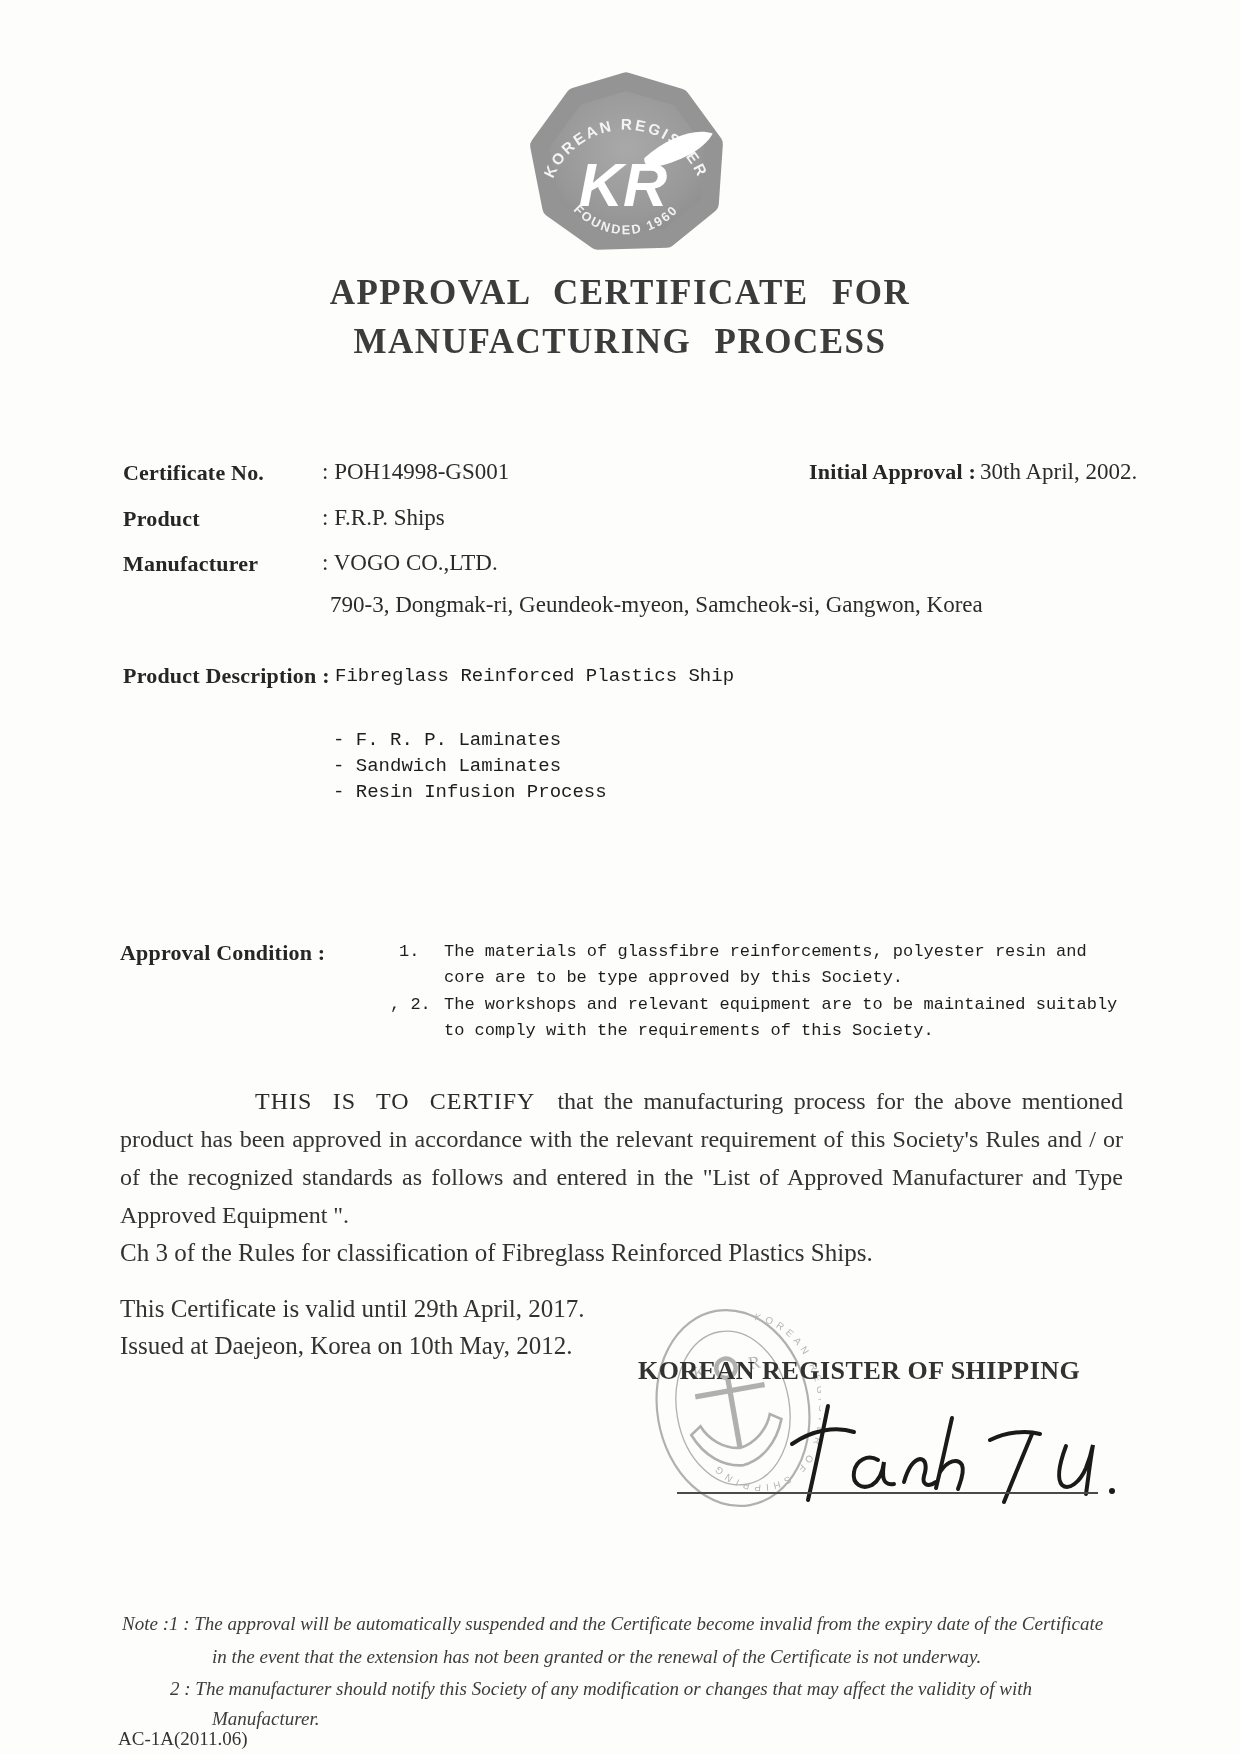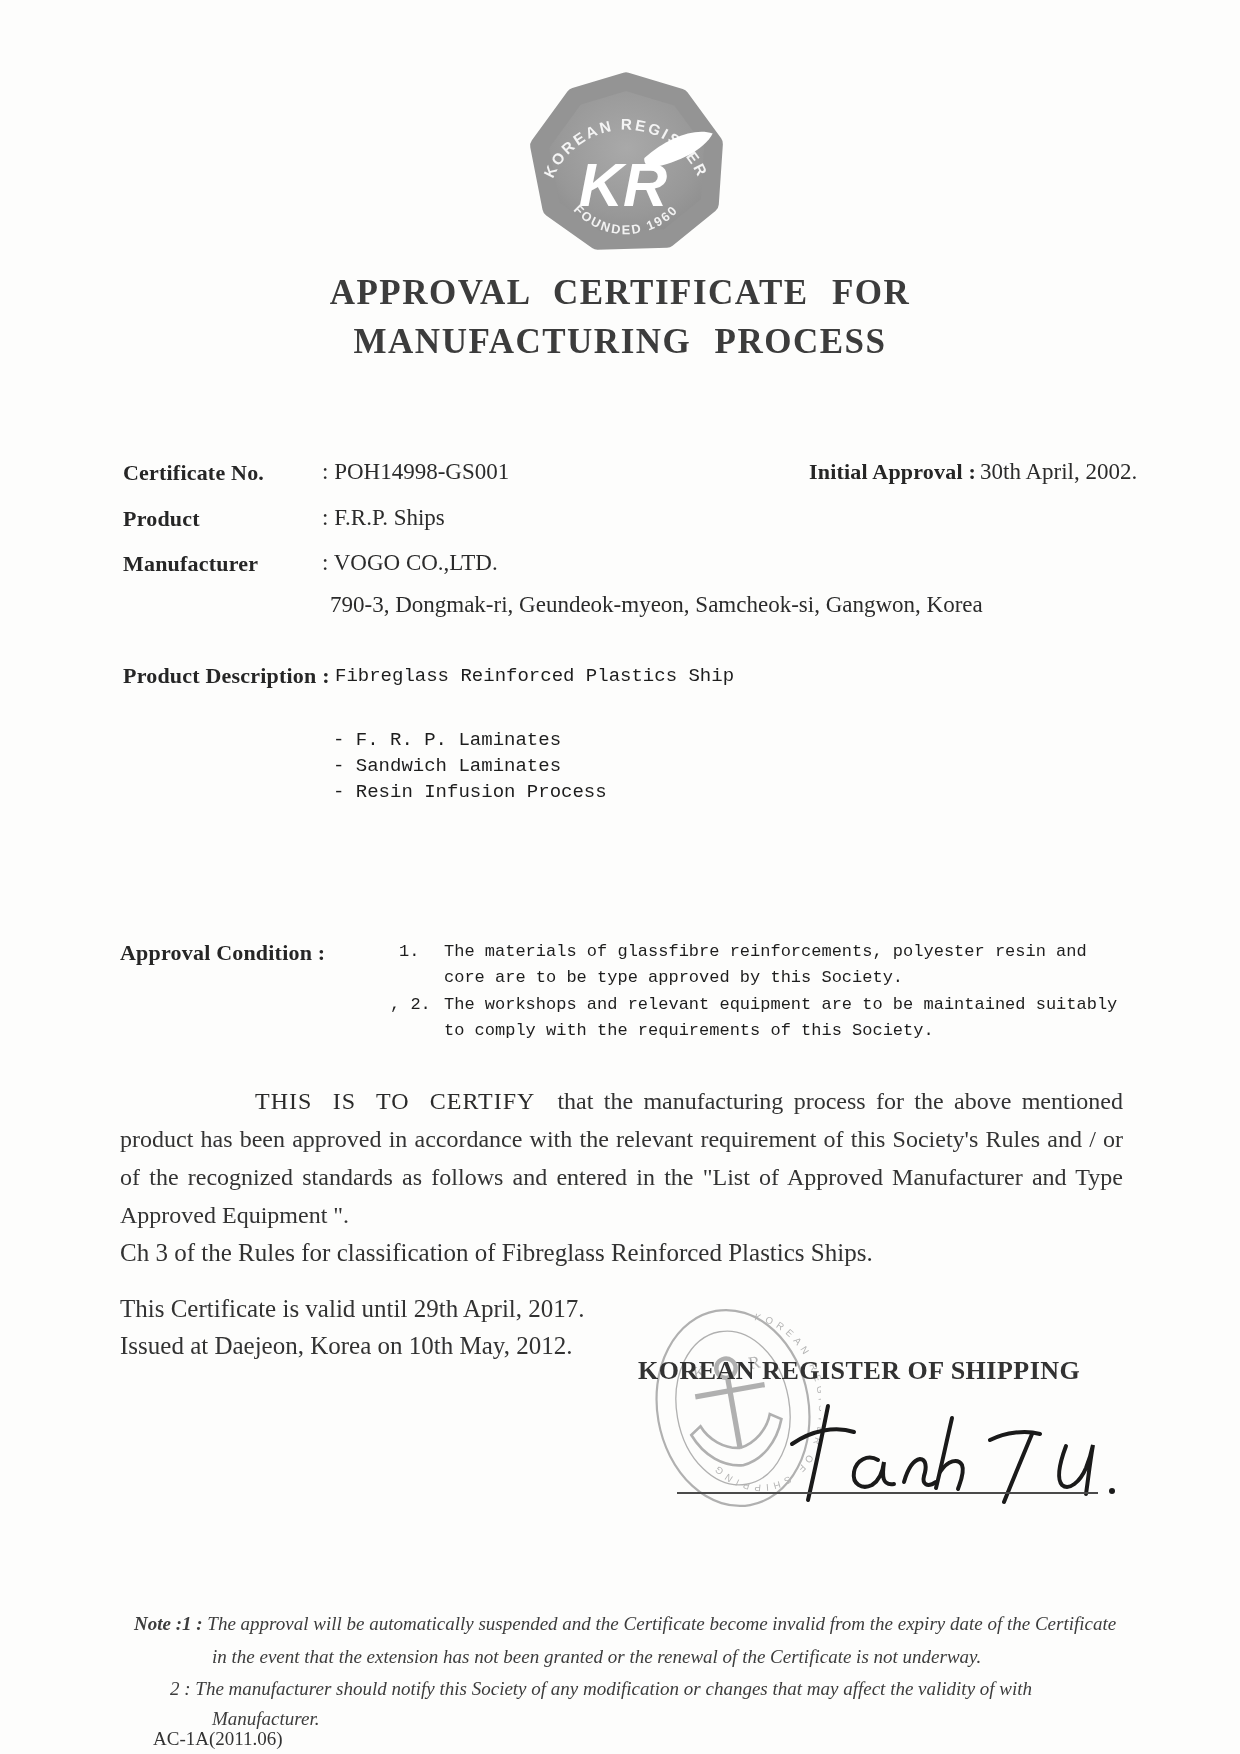--- a/index.html
+++ b/index.html
@@ -38,21 +38,21 @@
   .sig-title {
     left:700px; top:1510px; width:415px; text-align:center;
     font-style:italic; font-size:25px; color:#3a3a3a; line-height:34px;
   }
   .org-name {
     left:638px; top:1356px; width:460px;
     font-weight:bold; font-size:26px; color:#323232; letter-spacing:.5px;
   }
 
   .note { font-style:italic; font-size:19px; color:#3c3c3c; }
-  .form-code { font-size:19px; color:#333;margin-left:35px; }
+  .form-code { font-size:19px; color:#333; }
 
   .stamp { opacity:.8; }
   .signature-svg { }
 </style>
 </head>
 <body>
 
 <div class="page">
 
   <div class="abs seal">
@@ -162,21 +162,21 @@
         <path d="M250,46 C240,70 230,94 222,114"></path>
         <path d="M284,58 C278,74 274,90 280,97 C287,103 298,94 304,80 C308,70 310,62 311,57 C308,74 306,92 304,106"></path>
         <circle cx="330" cy="103" r="3" fill="#1a1a1a" stroke="none"></circle>
       </g>
     </svg>
   </div>
 
   <div class="abs sig-line"></div>
 
   <div class="abs note" style="left:122px; top:1613px;">
-    <span style="font-weight:bold;margin-left:12px;">Note :1 :</span>
+    <span style="font-weight:normal;">Note :1 :</span>
     <span>The approval will be automatically suspended and the Certificate become invalid from the expiry date of the Certificate</span>
   </div>
   <div class="abs note" style="left:212px; top:1646px;">in the event that the extension has not been granted or the renewal of the Certificate is not underway.</div>
   <div class="abs note" style="left:170px; top:1678px;">
     <span>2 :</span>
     <span>The manufacturer should notify this Society of any modification or changes that may affect the validity of with</span>
   </div>
   <div class="abs note" style="left:212px; top:1708px;">Manufacturer.</div>
 
   <div class="abs form-code" style="left:118px; top:1728px;">AC-1A(2011.06)</div>

